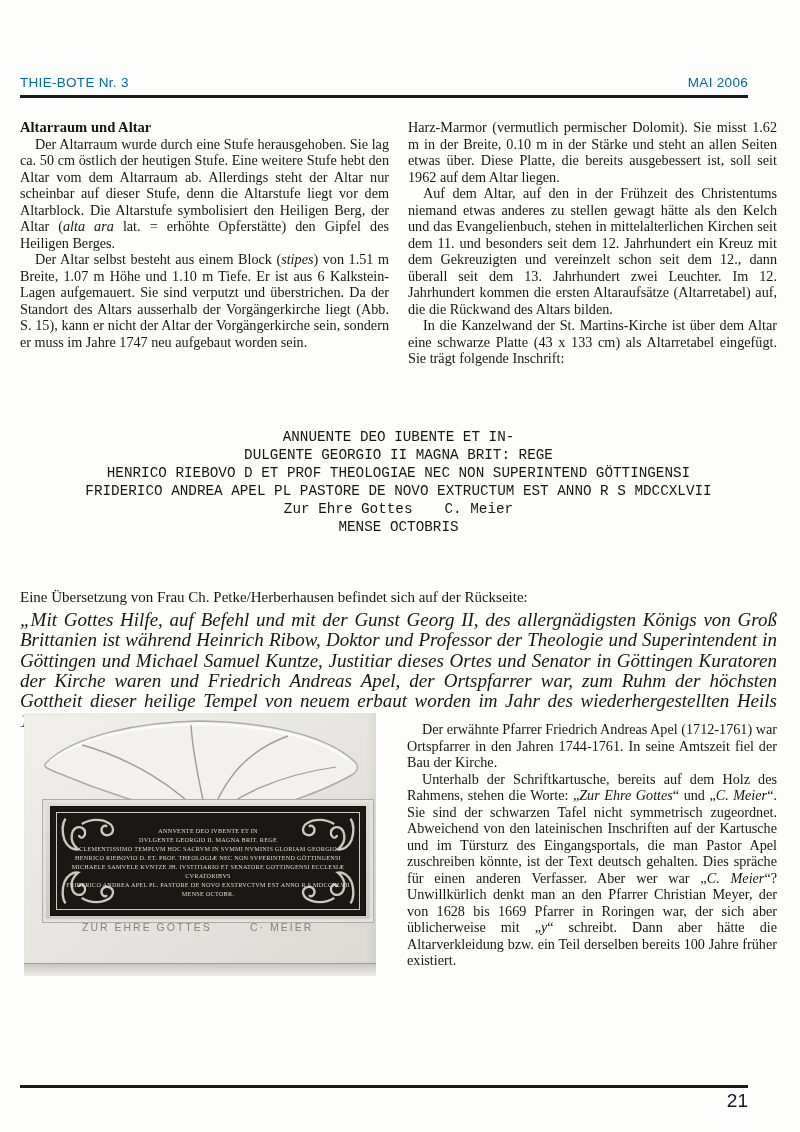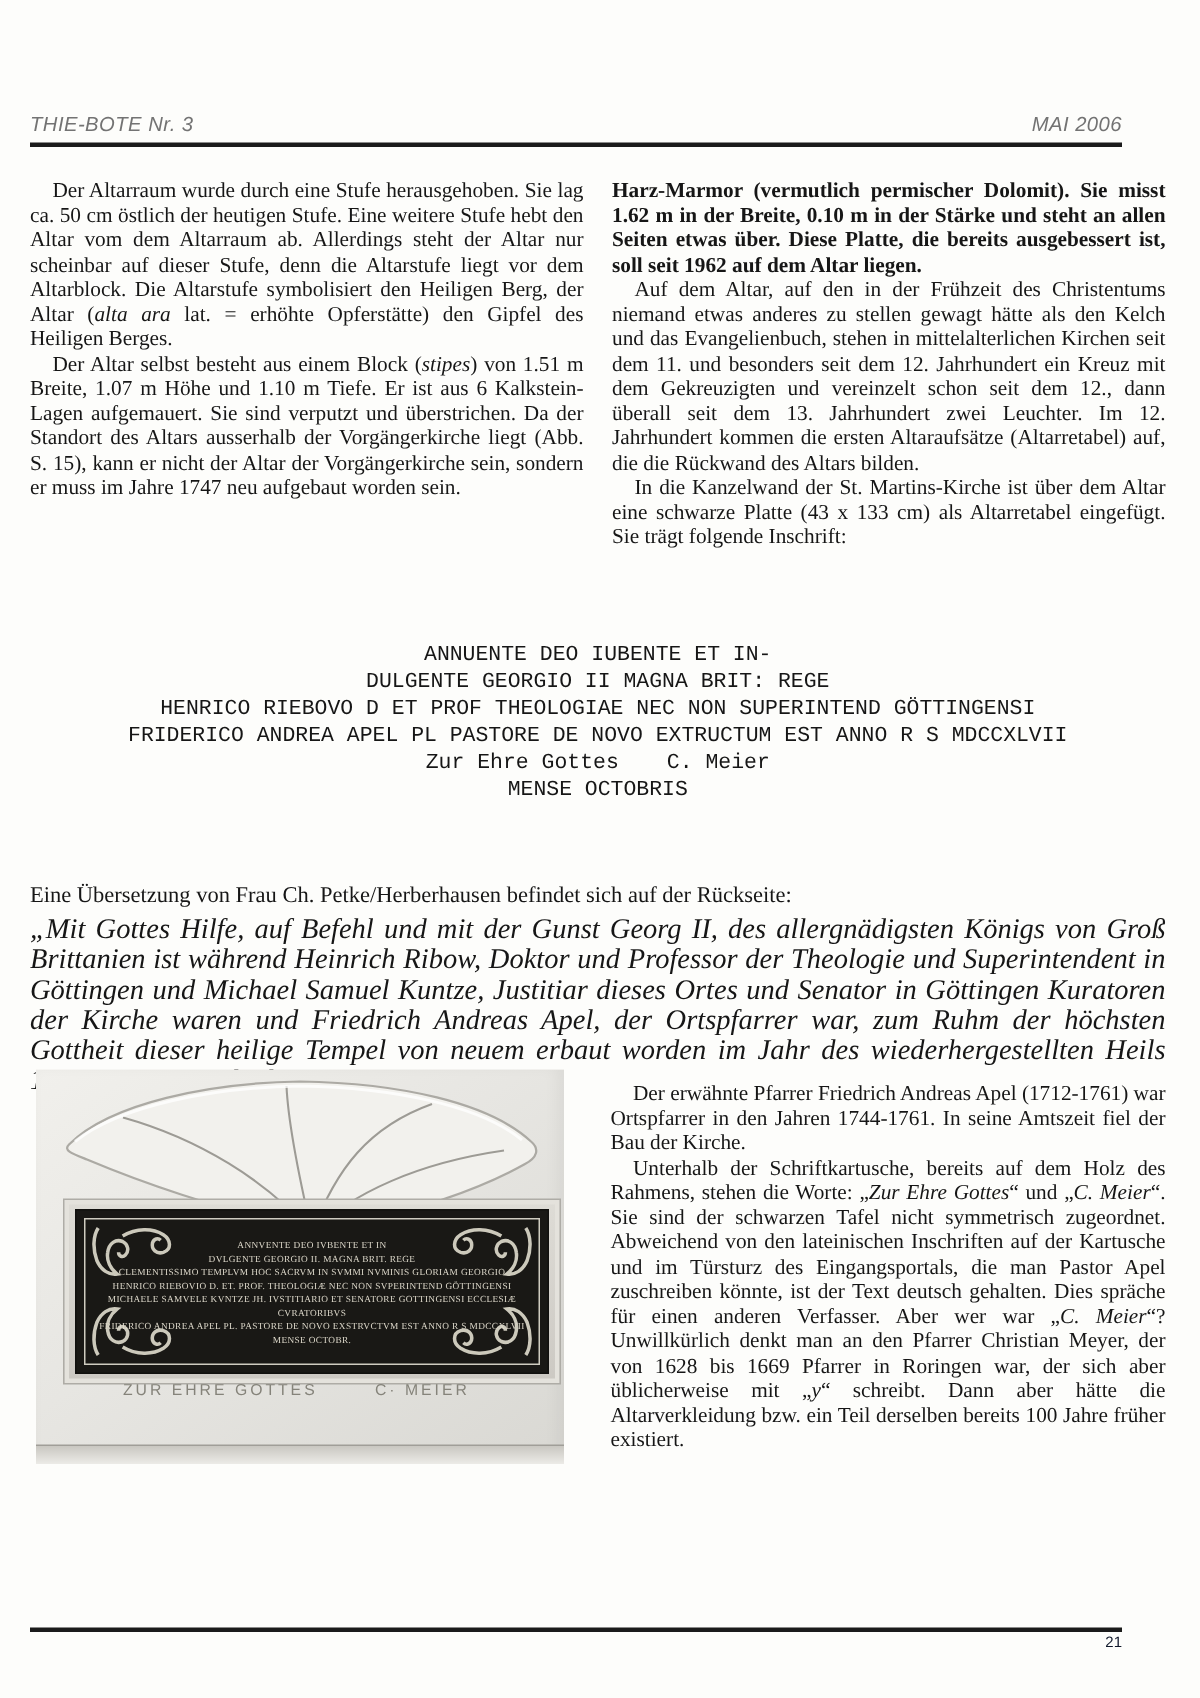--- a/index.html
+++ b/index.html
@@ -6,34 +6,34 @@
   .page{
     position:relative;width:800px;height:1132px;margin:0 auto;
     background:#fdfdfb;overflow:hidden;
     font-family:"Liberation Serif",serif;color:#161616;
   }
   
   .header{
     position:absolute;left:20px;top:75px;width:728px;
     display:flex;justify-content:space-between;
     font-family:"Liberation Sans",sans-serif;font-size:13.5px;
-    letter-spacing:.3px;color:#737373;font-style:italic;
+    letter-spacing:.3px;color:#0369a1;
   }
   .rule{position:absolute;left:20px;width:728px;height:3px;background:#1b1b1b;}
   .header-rule{top:95px;}
   .footer-rule{top:1085px;}
   .page-number{
     position:absolute;left:20px;top:1090px;width:728px;text-align:right;
-    font-family:"Liberation Sans",sans-serif;font-size:10px;color:#0f172a;
+    font-family:"Liberation Sans",sans-serif;font-size:19px;color:#0f172a;
   }
   
   .columns{position:absolute;left:20px;top:119px;width:757px;display:flex;gap:19px;}
   .col{width:369px;font-size:14.2px;line-height:16.5px;text-align:justify;}
   .col p{margin:0;text-indent:15px;}
-  .col p.noindent{text-indent:0;font-weight:bold;}
+  .col p.noindent{text-indent:0;}
   .article-heading{font-weight:bold;font-size:14.6px;line-height:16.5px;}
   
   .inscription{
     position:absolute;left:20px;top:428px;width:757px;text-align:center;
     font-size:14.3px;line-height:18px;white-space:nowrap;font-family:Liberation Mono, monospace;
   }
   .ded-left{margin-right:32px;}
   
   .translation-intro{position:absolute;left:20px;top:589px;width:757px;font-size:15px;}
   .translation-quote{
@@ -91,20 +91,21 @@
 <div class="page">
 
   <div class="header">
     <span>THIE-BOTE Nr. 3</span>
     <span>MAI 2006</span>
   </div>
   <div class="rule header-rule"></div>
 
   <div class="columns">
     <div class="col">
+      <div class="article-heading">Altarraum und Altar</div>
       <p>Der Altarraum wurde durch eine Stufe herausgehoben. Sie lag ca. 50 cm östlich der heutigen Stufe. Eine weitere Stufe hebt den Altar vom dem Altarraum ab. Allerdings steht der Altar nur scheinbar auf dieser Stufe, denn die Altarstufe liegt vor dem Altarblock. Die Altarstufe symbolisiert den Heiligen Berg, der Altar (<i>alta ara</i> lat. = erhöhte Opferstätte) den Gipfel des Heiligen Berges.</p>
       <p>Der Altar selbst besteht aus einem Block (<i>stipes</i>) von 1.51 m Breite, 1.07 m Höhe und 1.10 m Tiefe. Er ist aus 6 Kalkstein-Lagen aufgemauert. Sie sind verputzt und überstrichen. Da der Standort des Altars ausserhalb der Vorgängerkirche liegt (Abb. S. 15), kann er nicht der Altar der Vorgängerkirche sein, sondern er muss im Jahre 1747 neu aufgebaut worden sein.</p>
     </div>
     <div class="col">
       <p class="noindent">Harz-Marmor (vermutlich permischer Dolomit). Sie misst 1.62 m in der Breite, 0.10 m in der Stärke und steht an allen Seiten etwas über. Diese Platte, die bereits ausgebessert ist, soll seit 1962 auf dem Altar liegen.</p>
       <p>Auf dem Altar, auf den in der Frühzeit des Christentums niemand etwas anderes zu stellen gewagt hätte als den Kelch und das Evangelienbuch, stehen in mittelalterlichen Kirchen seit dem 11. und besonders seit dem 12. Jahrhundert ein Kreuz mit dem Gekreuzigten und vereinzelt schon seit dem 12., dann überall seit dem 13. Jahrhundert zwei Leuchter. Im 12. Jahrhundert kommen die ersten Altaraufsätze (Altarretabel) auf, die die Rückwand des Altars bilden.</p>
       <p>In die Kanzelwand der St. Martins-Kirche ist über dem Altar eine schwarze Platte (43 x 133 cm) als Altarretabel eingefügt. Sie trägt folgende Inschrift:</p>
     </div>
   </div>
 

